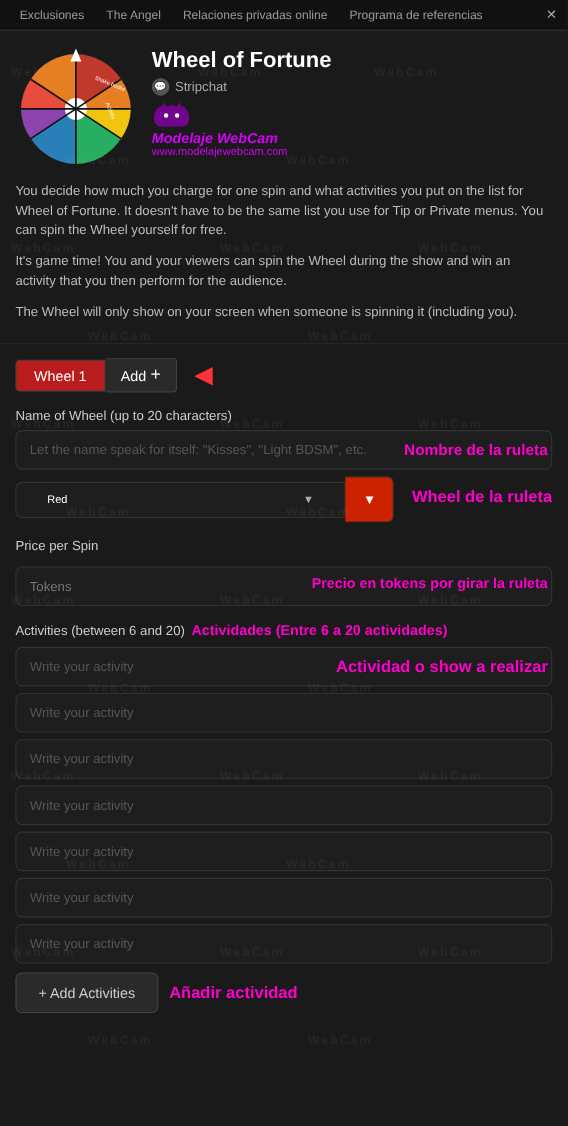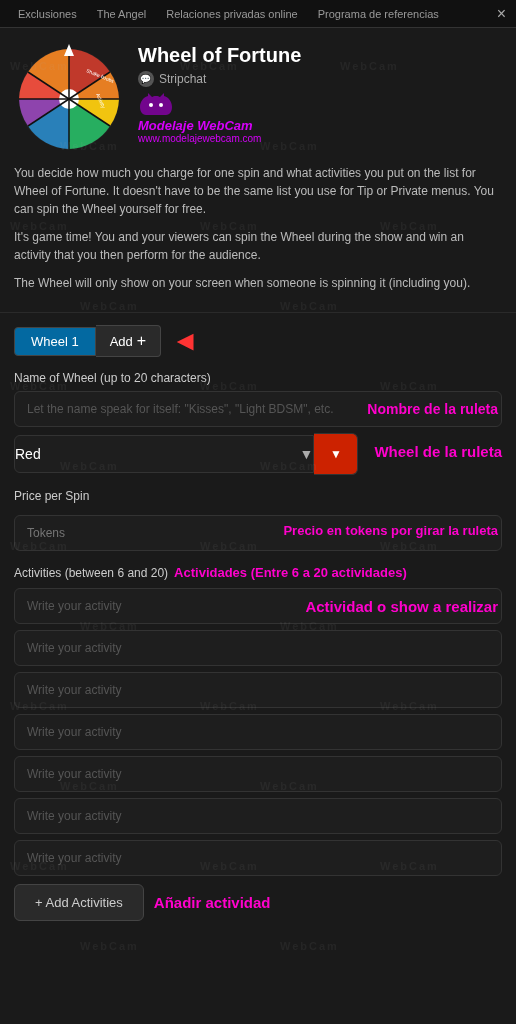--- a/index.html
+++ b/index.html
@@ -135,21 +135,21 @@
     .wheel-tab {
       background: #2a2a2a;
       border: 1px solid #444;
       color: #fff;
       padding: 6px 16px;
       font-size: 13px;
       cursor: pointer;
       border-radius: 4px 0 0 4px;
     }
     .wheel-tab.active {
-      background: #0369a1;
+      background: #b91c1c;
     }
     .add-wheel-btn {
       background: #2a2a2a;
       border: 1px solid #444;
       border-left: none;
       color: #fff;
       padding: 6px 14px;
       font-size: 13px;
       cursor: pointer;
       border-radius: 0 4px 4px 0;
@@ -211,23 +211,23 @@
       display: flex;
       align-items: center;
       gap: 0;
       margin-top: 6px;
     }
     .color-select {
       flex: 1;
       background: #1e1e1e;
       border: 1px solid #333;
       border-radius: 6px 0 0 6px;
-      padding: 10px 0;
-      color: #fff;
-      font-size: 14px;
+      padding: 10px 28px;
+      color: #fff;
+      font-size: 10px;
       display: flex;
       align-items: center;
       cursor: pointer;
     }
     .color-annotation {
       color: #ff00cc;
       font-size: 15px;
       font-weight: bold;
       margin-left: 10px;
     }

